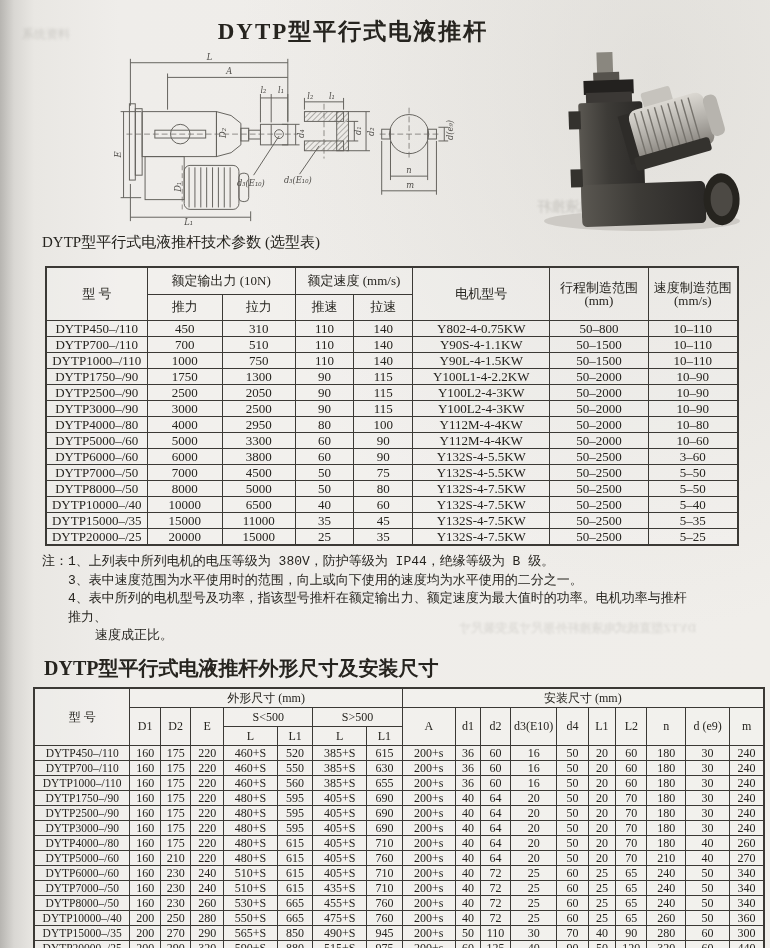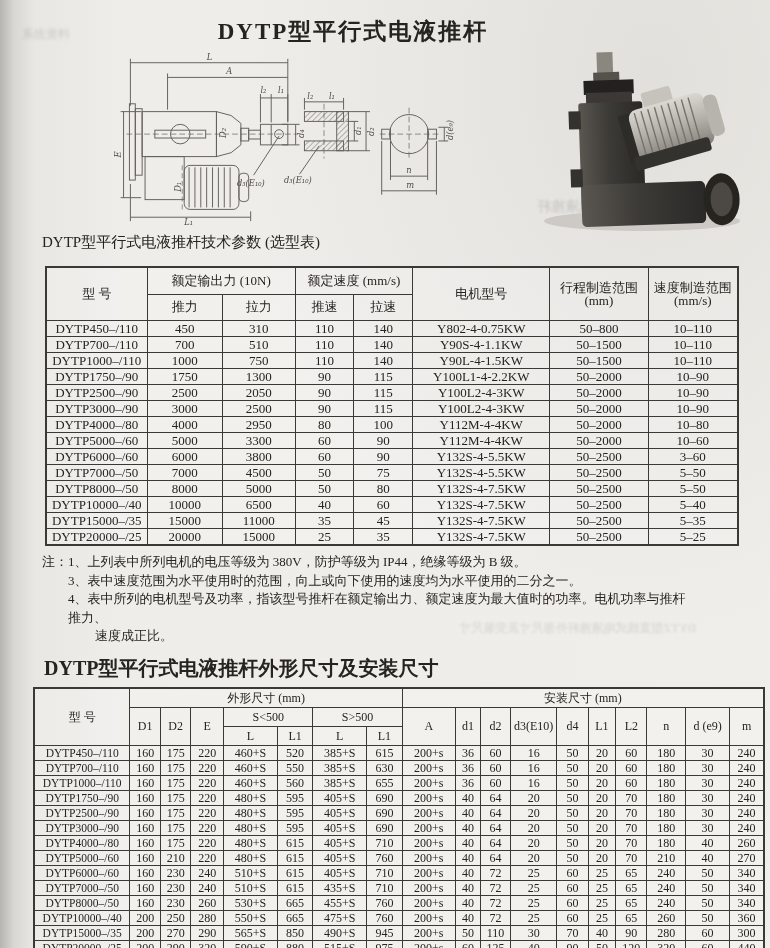--- a/index.html
+++ b/index.html
@@ -30,21 +30,21 @@
   th,td{border:1px solid #3b3935;text-align:center;font-weight:normal;padding:0;white-space:nowrap;overflow:hidden;}
   .t1{margin-left:45px;width:694px;font-size:13px;border:2px solid #3b3935;}
   .t1 thead th{height:24px;line-height:24px;}
   .t1 thead .th2{height:auto;line-height:13px;padding:13px 0;}
   .t1 tbody td{height:15px;line-height:15px;}
   .t2{margin-left:33px;width:732px;font-size:12px;border:2px solid #3b3935;}
   .t2 thead th{height:18px;line-height:18px;}
   .t2 tbody td{height:14px;line-height:14px;}
   .t2 tbody td:first-child{font-size:11.5px;}
 
-  .notes{margin:7px 16px 0 42px;font-size:13px;line-height:18.5px;}
+  .notes{margin:7px 16px 0 42px;font-size:13px;line-height:18.5px;font-family:Liberation Mono, monospace;}
   .notes .indent1{padding-left:26px;}
   .notes .indent2{padding-left:53px;}
   .bottom-note{margin:7px 0 0 38px;font-size:13px;}
 
   svg text{font-family:"DejaVu Serif",serif;}
   .dim-label{font-size:8.5px;font-style:italic;fill:#4e4c48;}
 </style>
 </head>
 <body>
 

